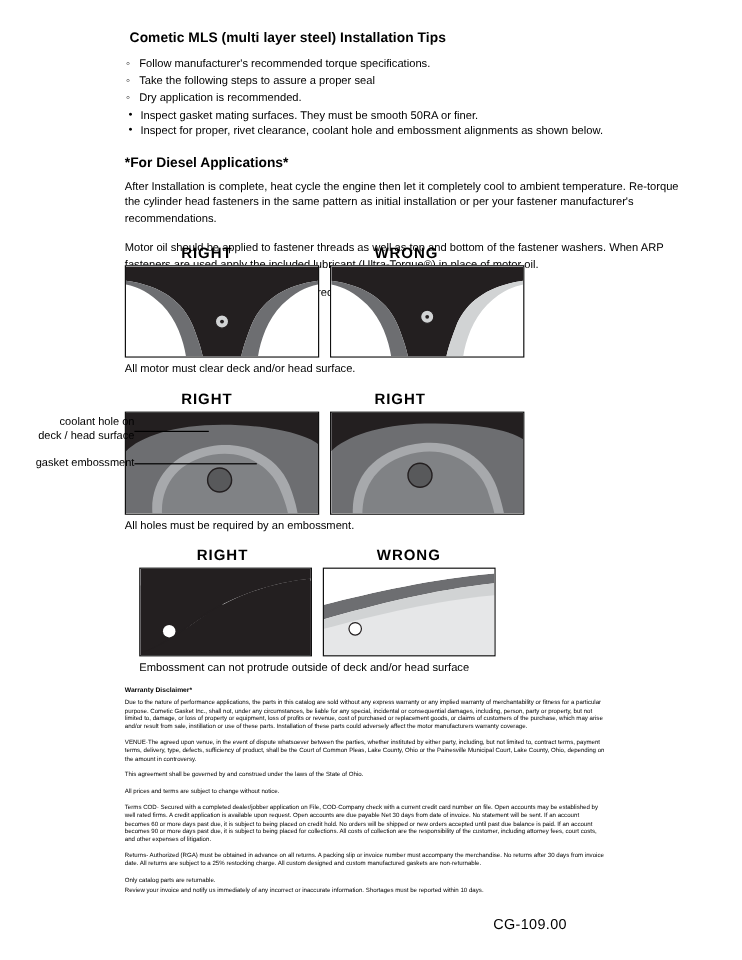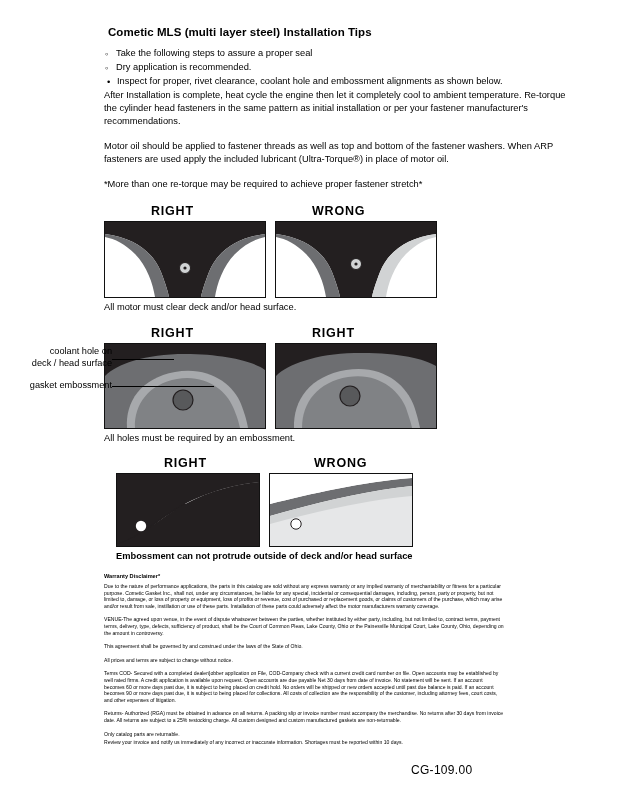--- a/index.html
+++ b/index.html
@@ -129,21 +129,20 @@
     width: 100%;
     height: 100%;
   }
   .caption {
     font-size: 9.3px;
     margin: 3px 0 0 0;
     line-height: 12.5px;
   }
   .caption.two-line {
     line-height: 12.2px;
-    font-weight: bold;
   }
 
   
   .callout {
     position: absolute;
     font-size: 9.2px;
     line-height: 12.4px;
     text-align: right;
   }
   .leader {
@@ -180,27 +179,30 @@
 </style>
 </head>
 <body>
 
 <div class="page">
 
   <div class="content">
     <h1 class="title">Cometic MLS (multi layer steel) Installation Tips</h1>
 
     <ul class="bullets">
+      <li>Follow manufacturer's recommended torque specifications.</li>
       <li>Take the following steps to assure a proper seal</li>
       <li>Dry application is recommended.</li>
     </ul>
     <ul class="sub">
+      <li>Inspect gasket mating surfaces.  They must be smooth 50RA or finer.</li>
       <li>Inspect for proper, rivet clearance, coolant hole and embossment alignments as shown below.</li>
     </ul>
 
+    <h2 class="subtitle">*For Diesel Applications*</h2>
     <p class="para">After Installation is complete, heat cycle the engine then let it completely cool to ambient temperature. Re-torque the cylinder head fasteners in the same pattern as initial installation or per your fastener manufacturer's recommendations.</p>
     <p class="para">Motor oil should be applied to fastener threads as well as top and bottom of the fastener washers. When ARP fasteners are used apply the included lubricant (Ultra-Torque®) in place of motor oil.</p>
     <p class="note">*More than one re-torque may be required to achieve proper fastener stretch*</p>
   </div>
 
   <div class="figures">
 
     <div class="fig-row">
       <div class="fig-headers">
         <span class="fig-label" style="left:47px;">RIGHT</span>

